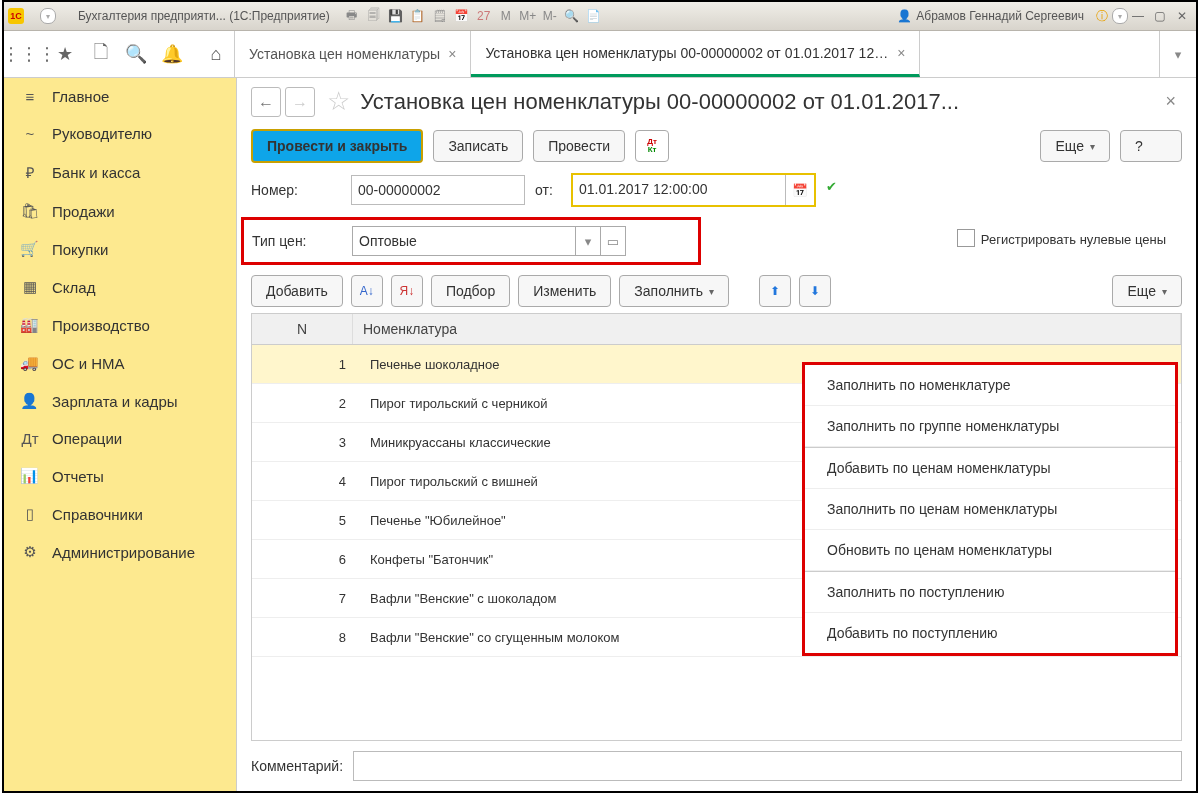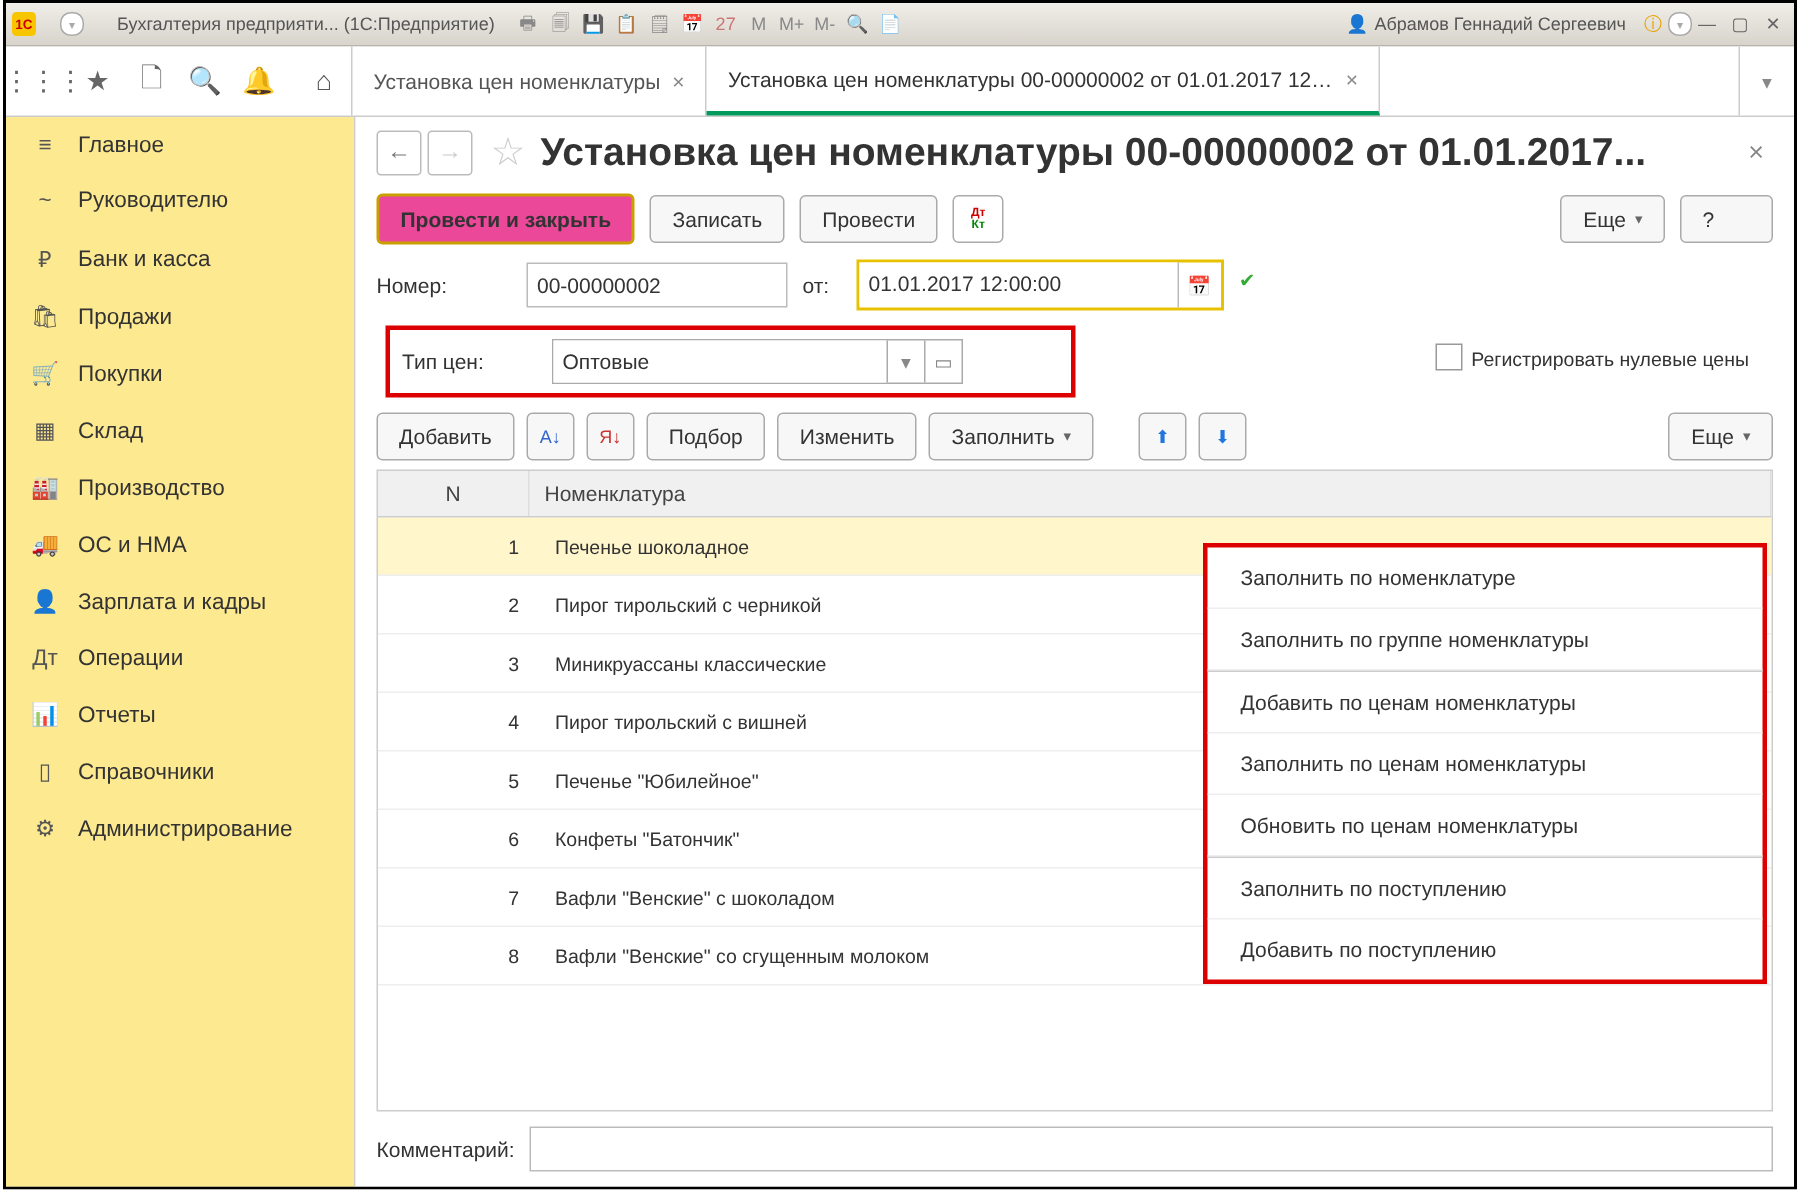--- a/index.html
+++ b/index.html
@@ -28,43 +28,43 @@
 
 .body-area{flex:1;display:flex;min-height:0}
 .sidebar{width:232px;background:#fde98f;border-right:1px solid #ccc;overflow:auto}
 .side-item{display:flex;align-items:center;gap:12px;padding:10px 16px;font-size:15px;color:#333}
 .side-icon{width:20px;text-align:center;color:#555;font-size:15px}
 
 .content{flex:1;background:#fff;display:flex;flex-direction:column;min-width:0;padding:0}
 .header-row{display:flex;align-items:center;padding:8px 14px}
 .navarrow{width:28px;height:28px;border:1px solid #bbb;background:#fff;display:flex;align-items:center;justify-content:center;margin-right:4px;font-size:16px;color:#777;border-radius:3px}
 .star{font-size:26px;color:#ccc;margin:0 10px 0 8px}
-.doc-title{font-size:26px;font-weight:bold;flex:1;white-space:nowrap;overflow:hidden;text-overflow:ellipsis}
+.doc-title{font-size:22px;font-weight:normal;flex:1;white-space:nowrap;overflow:hidden;text-overflow:ellipsis}
 .close-doc{font-size:18px;color:#888;padding:0 6px}
 
 .action-row{display:flex;align-items:center;gap:10px;padding:4px 14px}
 .btn{height:30px;border:1px solid #aaa;background:#f7f7f7;border-radius:4px;padding:0 14px;display:flex;align-items:center;font-size:14px;color:#333}
-.btn.primary{background:#ec4899;border:2px solid #c9a000;font-weight:bold}
+.btn.primary{background:#0ea5e9;border:2px solid #c9a000;font-weight:bold}
 .btn.drop::after{content:"▾";margin-left:6px;font-size:10px;color:#666}
 .dtcr{width:32px;height:30px;border:1px solid #aaa;border-radius:4px;display:flex;flex-direction:column;align-items:center;justify-content:center;font-size:8px;line-height:8px}
 .dtcr .d{color:#c00;font-weight:bold}
 .dtcr .c{color:#080;font-weight:bold}
 .flex-sp{flex:1}
 .help-btn{width:32px}
 
 .field-row{display:flex;align-items:center;gap:10px;padding:6px 14px}
 .field-label{font-size:14px;color:#333;min-width:90px}
 .input{height:28px;border:1px solid #bbb;padding:0 6px;font-size:14px;background:#fff;display:flex;align-items:center}
 .num-input{width:160px}
 .date-group{display:flex;border:2px solid #e8c100;height:30px}
 .date-group .input{border:0;width:200px}
 .date-group .cal{width:28px;display:flex;align-items:center;justify-content:center;border-left:1px solid #bbb;color:#777}
 .check-ok{width:22px;height:22px;color:#3a3}
 
-.type-row{border:3px solid #d00;margin:4px 20px;padding:6px 8px;display:flex;align-items:center;gap:10px;width:460px;box-sizing:border-box}
+.type-row{border:3px solid #d00;margin:4px 4px;padding:6px 8px;display:flex;align-items:center;gap:10px;width:460px;box-sizing:border-box}
 .type-sel{display:flex;align-items:center;height:28px;border:1px solid #aaa}
 .type-sel .input{border:0;width:210px}
 .type-sel .tb{width:24px;border-left:1px solid #aaa;display:flex;align-items:center;justify-content:center;color:#888;height:100%}
 .reg-row{padding:0 14px 0 0;display:flex;align-items:flex-end;gap:6px;position:absolute;right:16px;margin-top:-40px}
 .cbx{width:16px;height:16px;border:1px solid #999;background:#fff}
 
 .table-toolbar{display:flex;align-items:center;gap:8px;padding:6px 14px}
 .icon-btn{width:30px;height:30px;border:1px solid #aaa;border-radius:4px;background:#f7f7f7;display:flex;align-items:center;justify-content:center;font-size:12px;color:#555}
 .arrow-up{color:#2277dd}
 .arrow-dn{color:#2277dd}

